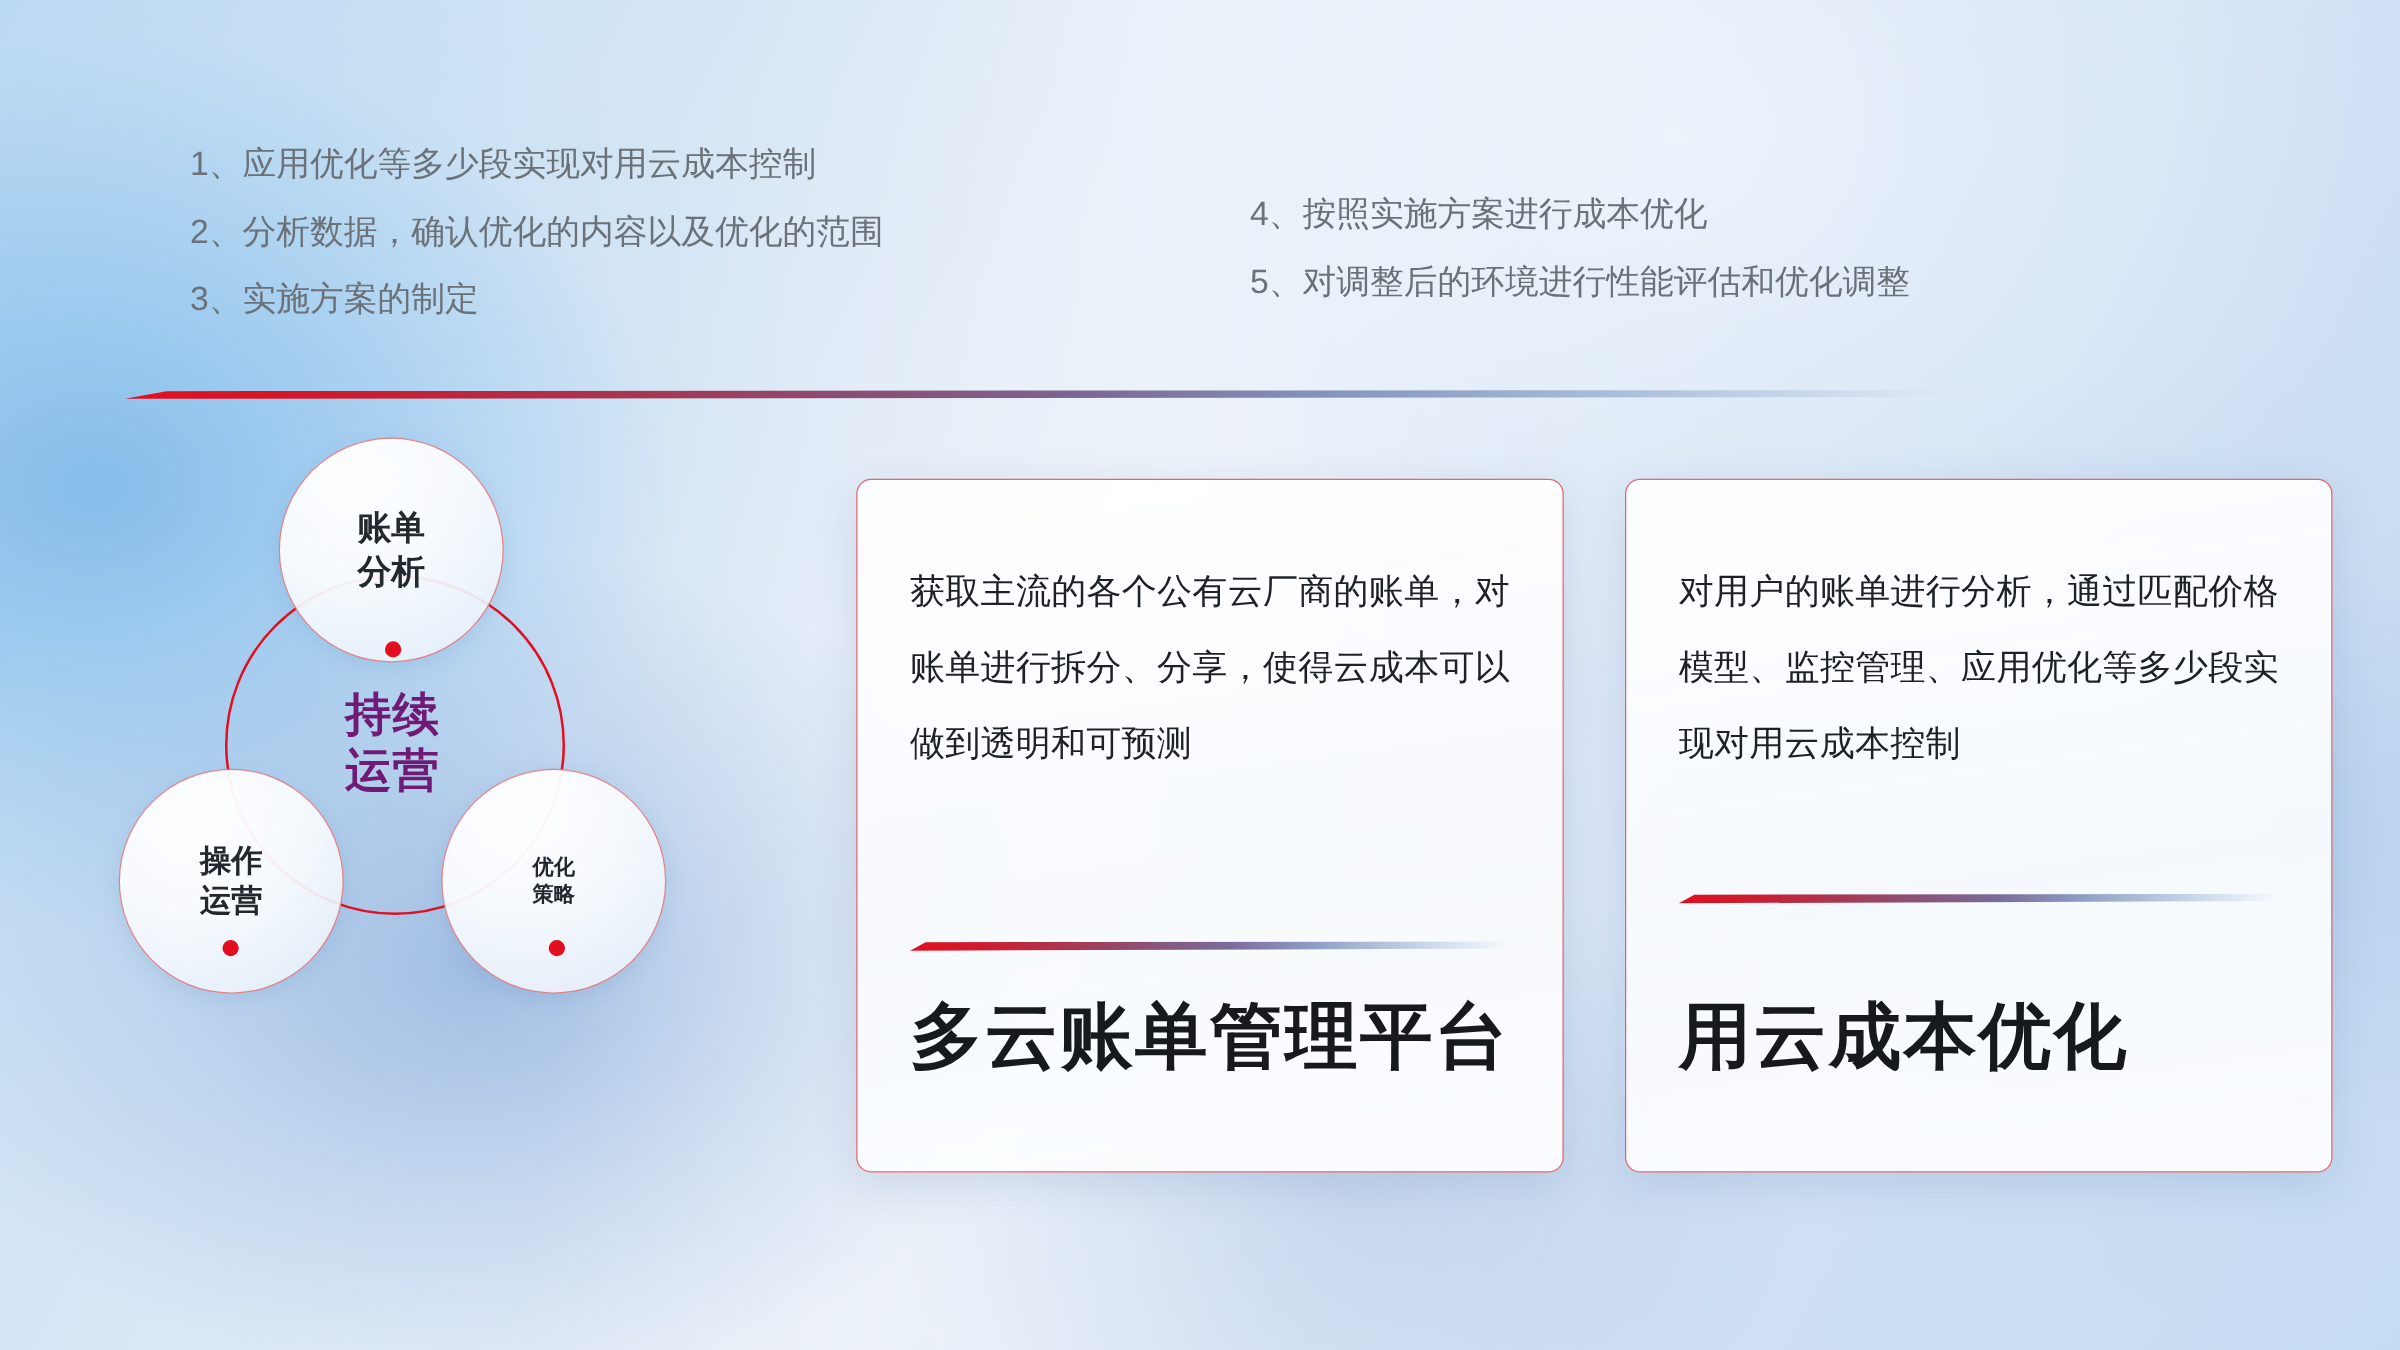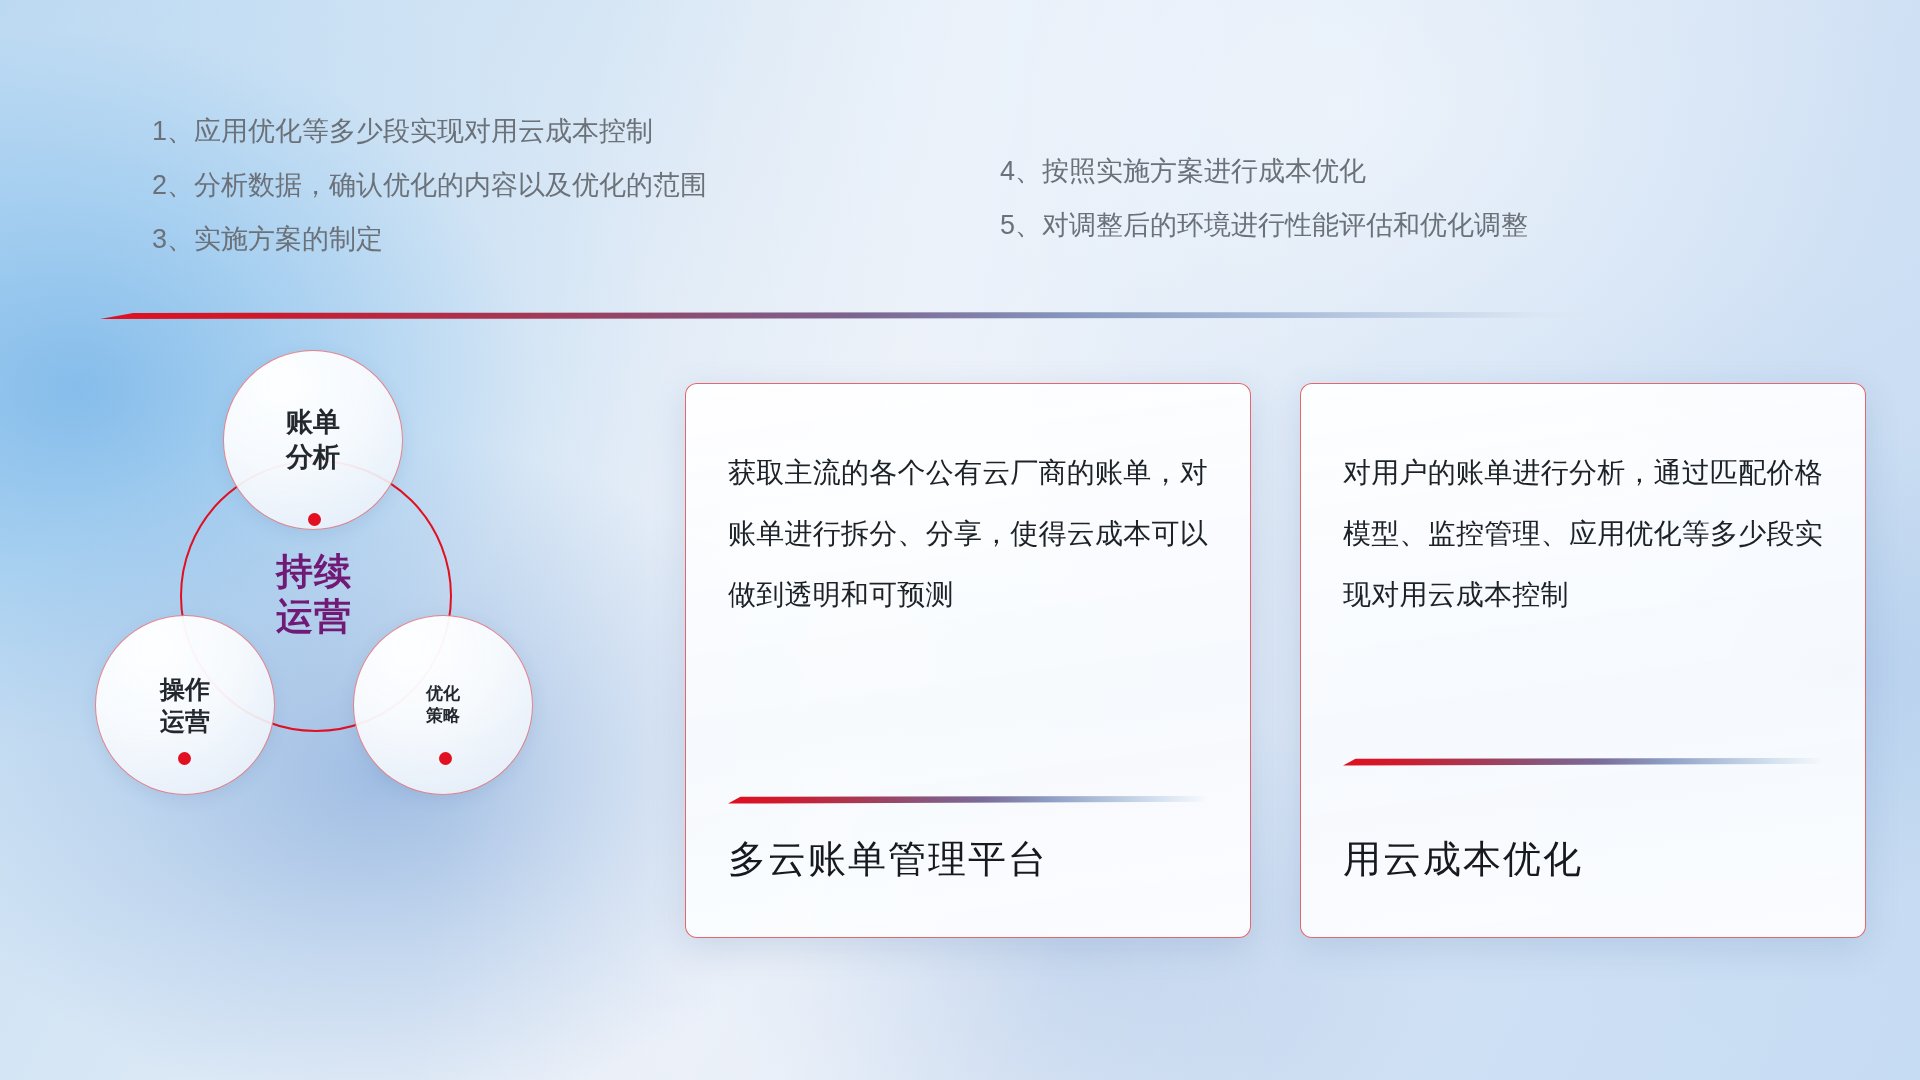--- a/index.html
+++ b/index.html
@@ -192,21 +192,21 @@
     background:
       linear-gradient(172deg,
         rgba(255,255,255,0.93) 0%,
         rgba(252,253,255,0.95) 28%,
         rgba(247,250,253,0.96) 58%,
         rgba(252,253,255,0.97) 100%);
     border: 1.5px solid rgba(222,60,66,0.78);
     border-radius: 12px;
     box-shadow: 0 10px 34px rgba(60,100,155,0.16);
     box-sizing: border-box;
-    padding: 58px 42px 0 42px;
+    padding: 58px 42px 16px 42px;
     display: flex;
     flex-direction: column;
   }
   .card-1 { left: 685px; }
   .card-2 { left: 1300px; gap: 38px; }
 
   .card-body {
     font-size: 28px;
     line-height: 2.18;
     color: #1d2227;
@@ -229,22 +229,22 @@
       #7a6b99 53%,
       #8e9dc3 67%,
       #b3c3dc 79%,
       #d6e2f0 90%,
       rgba(233,240,249,0) 100%);
     clip-path: polygon(0 76%, 2.6% 8%, 100% 0, 100% 58%);
     border-radius: 2px;
   }
 
   .card-title {
-    font-size: 38px;
-    font-weight: normal;
+    font-size: 58px;
+    font-weight: bold;
     color: #16191d;
     letter-spacing: 2px;
     margin-bottom: 52px;
   }
 </style>
 </head>
 <body>
 
 <div id="slide">
 

